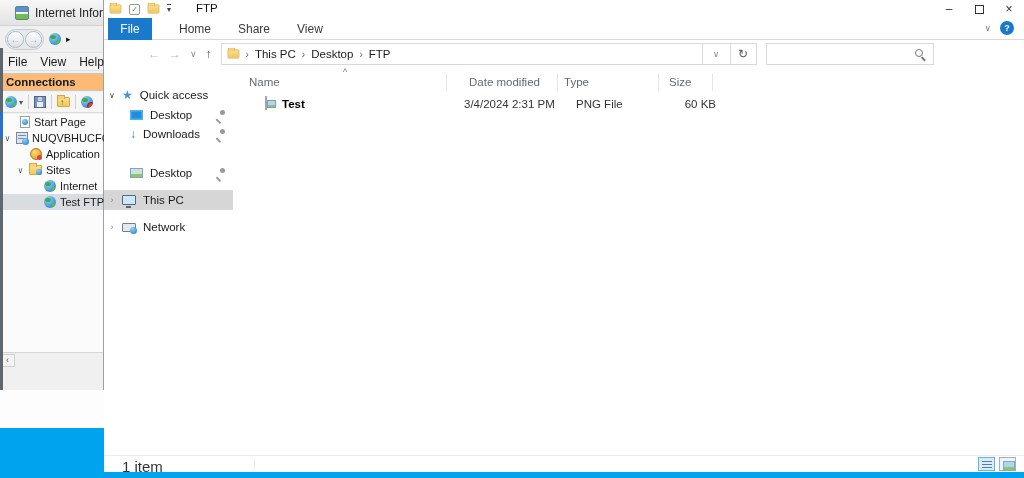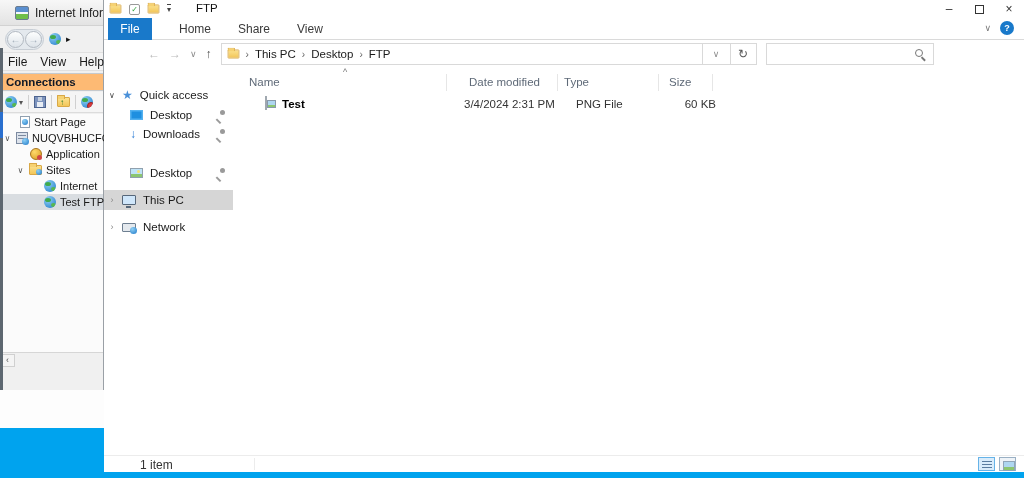--- a/index.html
+++ b/index.html
@@ -116,21 +116,21 @@
   .fl-h { position:absolute; top:6px; font-size:11.5px; color:#5f6a78; }
   .fl-hsep { position:absolute; top:4px; width:1px; height:17px; background:#e6e6e6; }
   .sort-caret { position:absolute; top:-3px; font-size:9px; color:#777; }
   .fl-row { position:absolute; left:12px; top:28px; width:620px; height:18px; }
   .fl-cell { position:absolute; top:2px; font-size:11.5px; color:#333; white-space:nowrap; }
   .fl-name { font-weight:bold; color:#000; }
   .ic-imgfile { width:11px; height:13px; background:#fff; border:1px solid #a0a8b0; position:relative; }
   .ic-imgfile::after { content:""; position:absolute; left:1px; top:3px; width:7px; height:6px; background:linear-gradient(#aed6f0 0 60%, #8cc66f 60% 100%); border:0.5px solid #8899aa; }
 
   .ex-statusbar { position:absolute; left:0; top:455px; width:100%; height:17px; border-top:1px solid #ececec; background:#fff; }
-  .status-text { position:absolute; left:36px; top:2px; font-size:12px; color:#333; }
+  .status-text { position:absolute; left:18px; top:2px; font-size:15px; color:#333; }
   .status-sep { position:absolute; left:150px; top:2px; width:1px; height:12px; background:#ececec; }
   .view-btns { position:absolute; right:8px; top:1px; display:flex; gap:4px; }
   .vb { width:17px; height:14px; border:1px solid #9ab0c4; background:#eef3f8; position:relative; }
   .vb.active { border-color:#66b3e8; background:#d9ecfb; }
   .vb-details::after { content:""; position:absolute; left:3px; top:3px; width:10px; height:8px;
     background:repeating-linear-gradient(180deg,#5a7ca0 0 1px, transparent 1px 3px); }
   .vb-thumbs::after { content:""; position:absolute; left:3px; top:3px; width:10px; height:8px; background:linear-gradient(#aed6f0 0 60%, #8cc66f 60% 100%); border:1px solid #8fa5b8; }
 </style>
 </head>
 <body>

